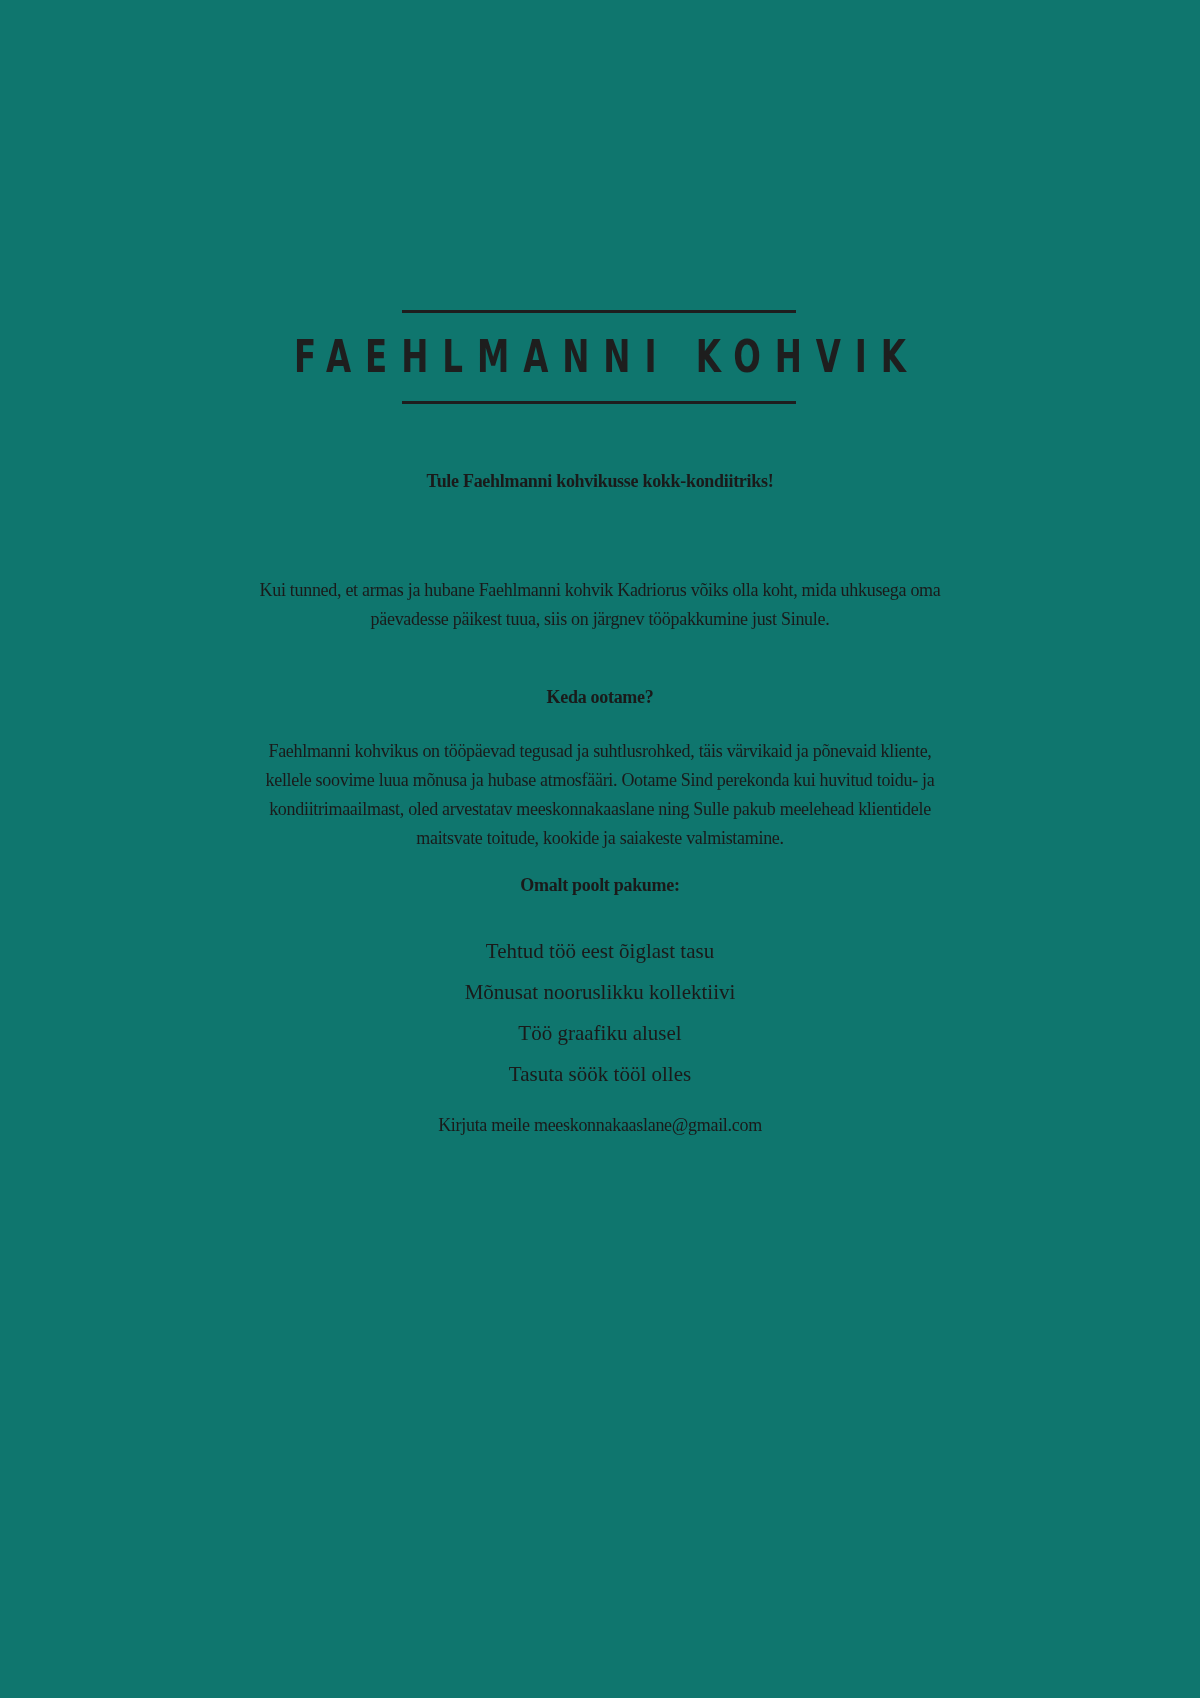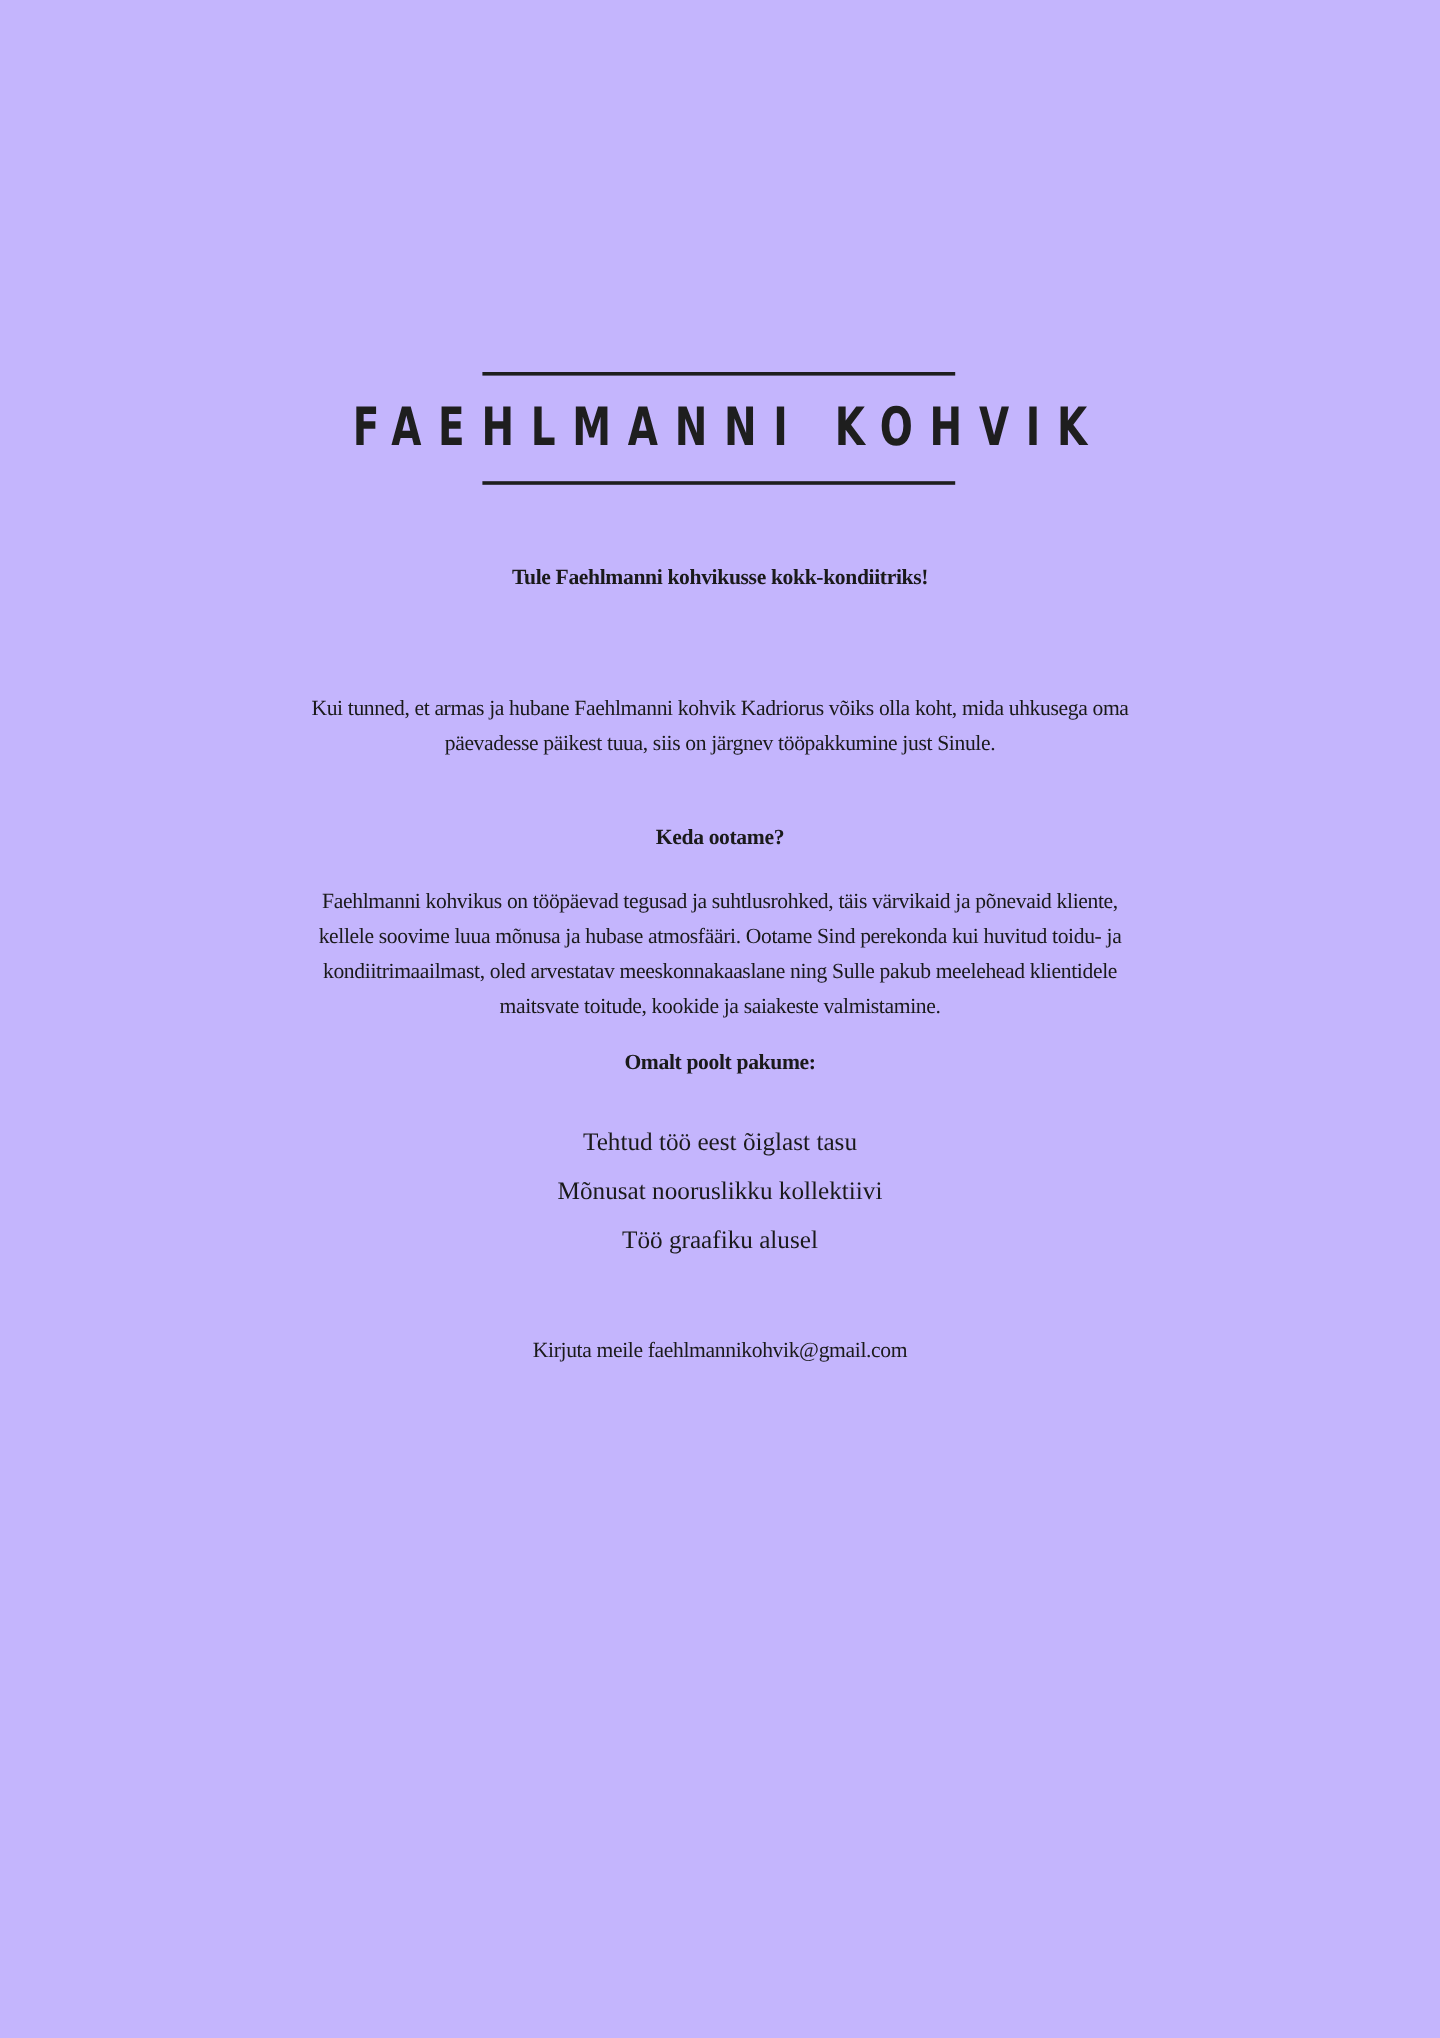--- a/index.html
+++ b/index.html
@@ -13,21 +13,21 @@
       position: relative;
       overflow: hidden;
       color: #1a1a1a;
       font-family: "Liberation Serif", "DejaVu Serif", serif;
     }
     .page {
       position: absolute;
       left: 0; top: 0;
       width: 1200px;
       height: 1698px;
-      background: #c4b5fd;
+      background: #0f766e;
     }
     .logo-rule {
       position: absolute;
       left: 402px;
       width: 394px;
       height: 3px;
       background: #1e1e1e;
     }
     .logo-rule.top { top: 310px; }
     .logo-rule.bottom { top: 401px; }
@@ -107,19 +107,20 @@
     <span class="line">kondiitrimaailmast, oled arvestatav meeskonnakaaslane ning Sulle pakub meelehead klientidele</span>
     <span class="line">maitsvate toitude, kookide ja saiakeste valmistamine.</span>
   </div>
 
   <div class="block heading" style="top: 871px;">Omalt poolt  pakume:</div>
 
   <ul class="offer-list" style="top: 925px;">
     <li>Tehtud töö eest õiglast tasu</li>
     <li>Mõnusat nooruslikku kollektiivi</li>
     <li>Töö graafiku alusel</li>
+    <li>Tasuta söök tööl olles</li>
   </ul>
 
   <div class="block" style="top: 1111px;">
-    <span>Kirjuta meile </span><span>faehlmannikohvik@gmail.com</span>
+    <span>Kirjuta meile </span><span>meeskonnakaaslane@gmail.com</span>
   </div>
 
 </div>
 
 </body></html>

